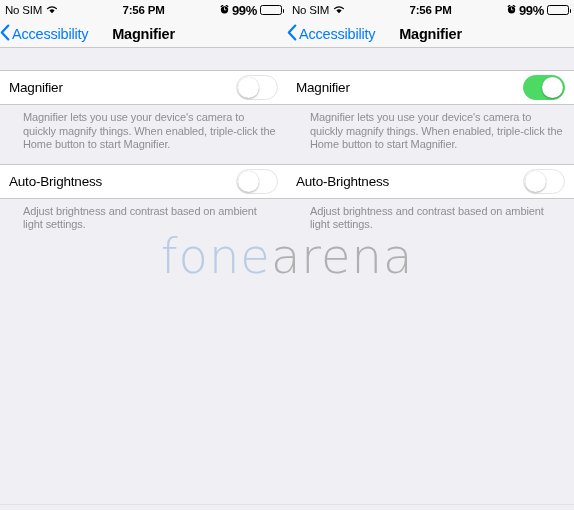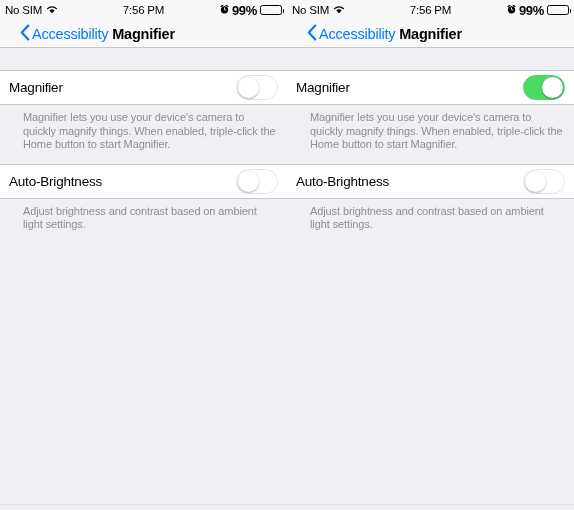--- a/index.html
+++ b/index.html
@@ -45,21 +45,21 @@
     display: flex;
     align-items: center;
     gap: 4px;
     flex: 0 0 auto;
   }
   .status-center {
     position: absolute;
     left: 0; right: 0;
     text-align: center;
     font-size: 11.5px;
-    font-weight: normal;
+    font-weight: bold;
     letter-spacing: -0.2px;
   }
   .status-right {
     margin-left: auto;
     display: flex;
     align-items: center;
     gap: 3px;
     flex: 0 0 auto;
     z-index: 2;
   }
@@ -106,21 +106,21 @@
     border-bottom: 0.5px solid #c8c7cc;
     display: flex;
     align-items: center;
     position: relative;
     box-sizing: border-box;
   }
   .nav-back {
     display: flex;
     align-items: center;
     gap: 2px;
-    padding-left: 20px;
+    padding-left: 0;
     color: #007aff;
     font-size: 14.5px;
     cursor: pointer;
     z-index: 2;
     letter-spacing: -0.2px;
   }
   .chevron-left { display: block; flex: 0 0 auto; }
   .nav-title {
     position: absolute;
     left: 0; right: 0;
@@ -346,15 +346,18 @@
       <div class="cell">
         <span class="cell-label">Auto-Brightness</span>
         <span class="switch off">
           <span class="knob"></span>
         </span>
       </div>
       <div class="footer-text">Adjust brightness and contrast based on ambient light settings.</div>
     </div>
   </div>
 
+  <div class="watermark">
+    <span class="wm-fone">fone</span><span class="wm-arena">arena</span>
+  </div>
 
   <div class="bottom-rule"></div>
 </div>
 
 </body></html>

